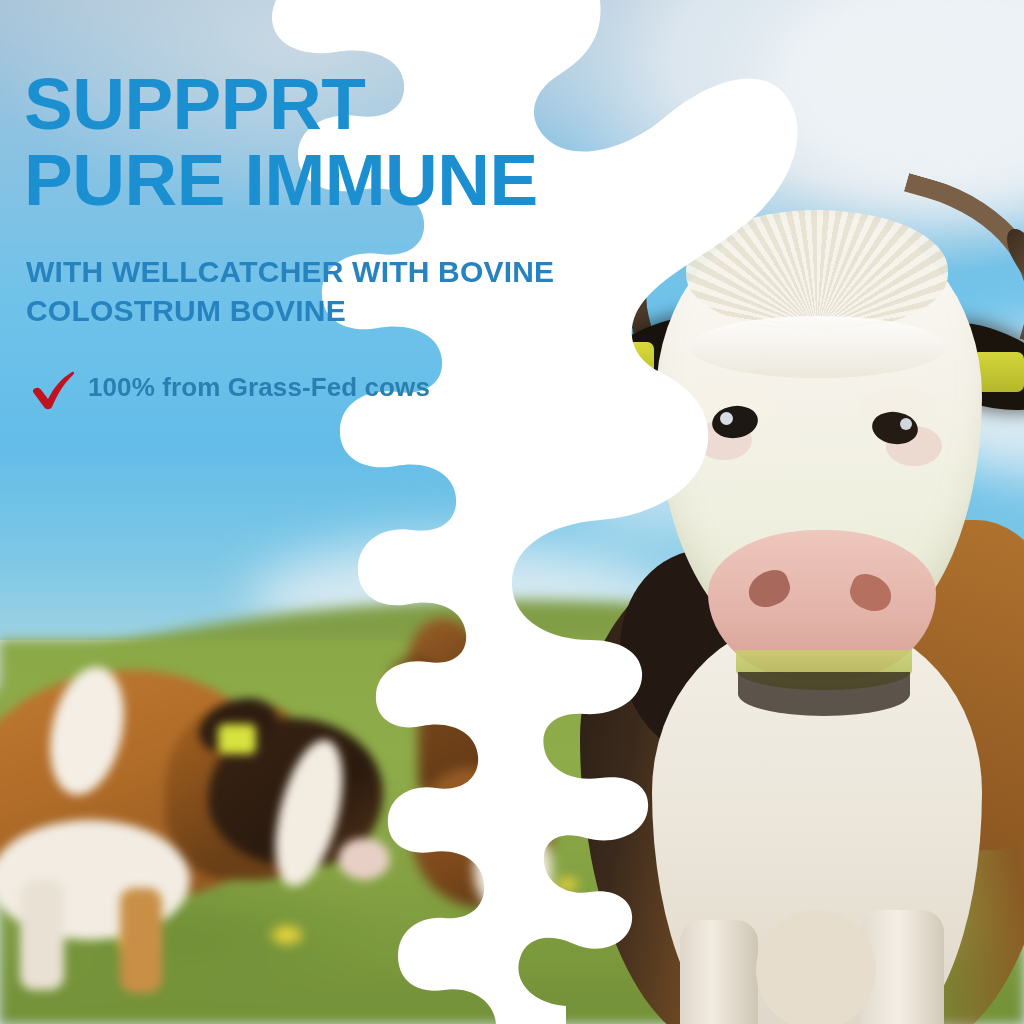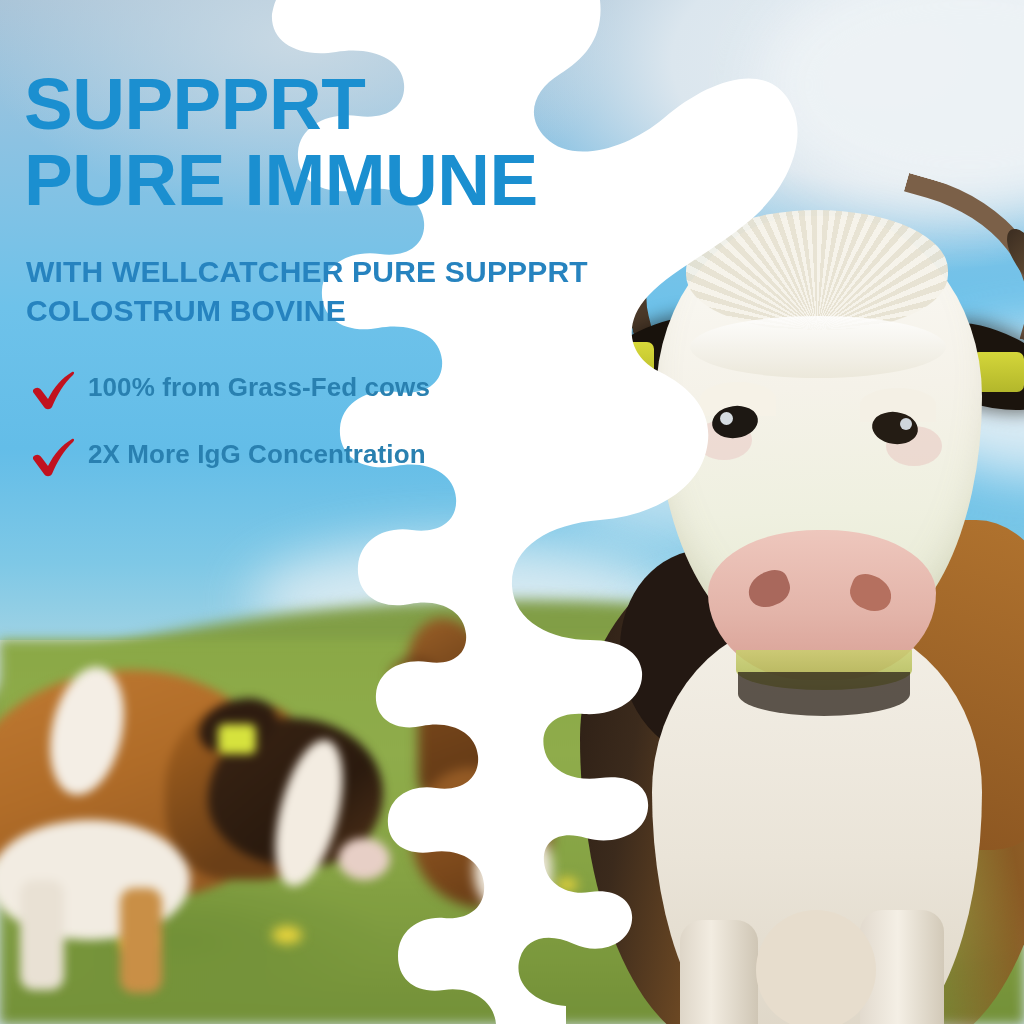--- a/index.html
+++ b/index.html
@@ -305,42 +305,33 @@
   </svg>
 
   <div class="content">
 
     <div class="headline">
       <span class="l1">SUPPPRT</span>
       <span class="l2">PURE IMMUNE</span>
     </div>
 
     <div class="subhead">
-      <span>WITH WELLCATCHER PURE SUPPPRT</span><br>
+      <span>WITH WELLCATCHER WITH BOVINE</span><br>
       <span>COLOSTRUM BOVINE</span>
     </div>
 
     <div class="bullets">
 
       <div class="bullet">
         <span class="check">
           <svg viewBox="0 0 46 40" width="46" height="40">
             <path fill="#c1121f" d="M3,20 C6,17 9,17 12,21 L18,29 C24,17 32,8 42,2 C44,1 45,3 43,5
               C34,13 27,25 22,37 C20,40 16,40 14,37 L3,22 Z"></path>
           </svg>
         </span>
         <span class="btext">100% from Grass-Fed cows</span>
       </div>
 
-      <div class="bullet">
-        <span class="check">
-          <svg viewBox="0 0 46 40" width="46" height="40">
-            <path fill="#c1121f" d="M3,20 C6,17 9,17 12,21 L18,29 C24,17 32,8 42,2 C44,1 45,3 43,5
-              C34,13 27,25 22,37 C20,40 16,40 14,37 L3,22 Z"></path>
-          </svg>
-        </span>
-        <span class="btext">2X More IgG Concentration</span>
-      </div>
 
 
     </div>
   </div>
 </div>
 
 </body></html>

